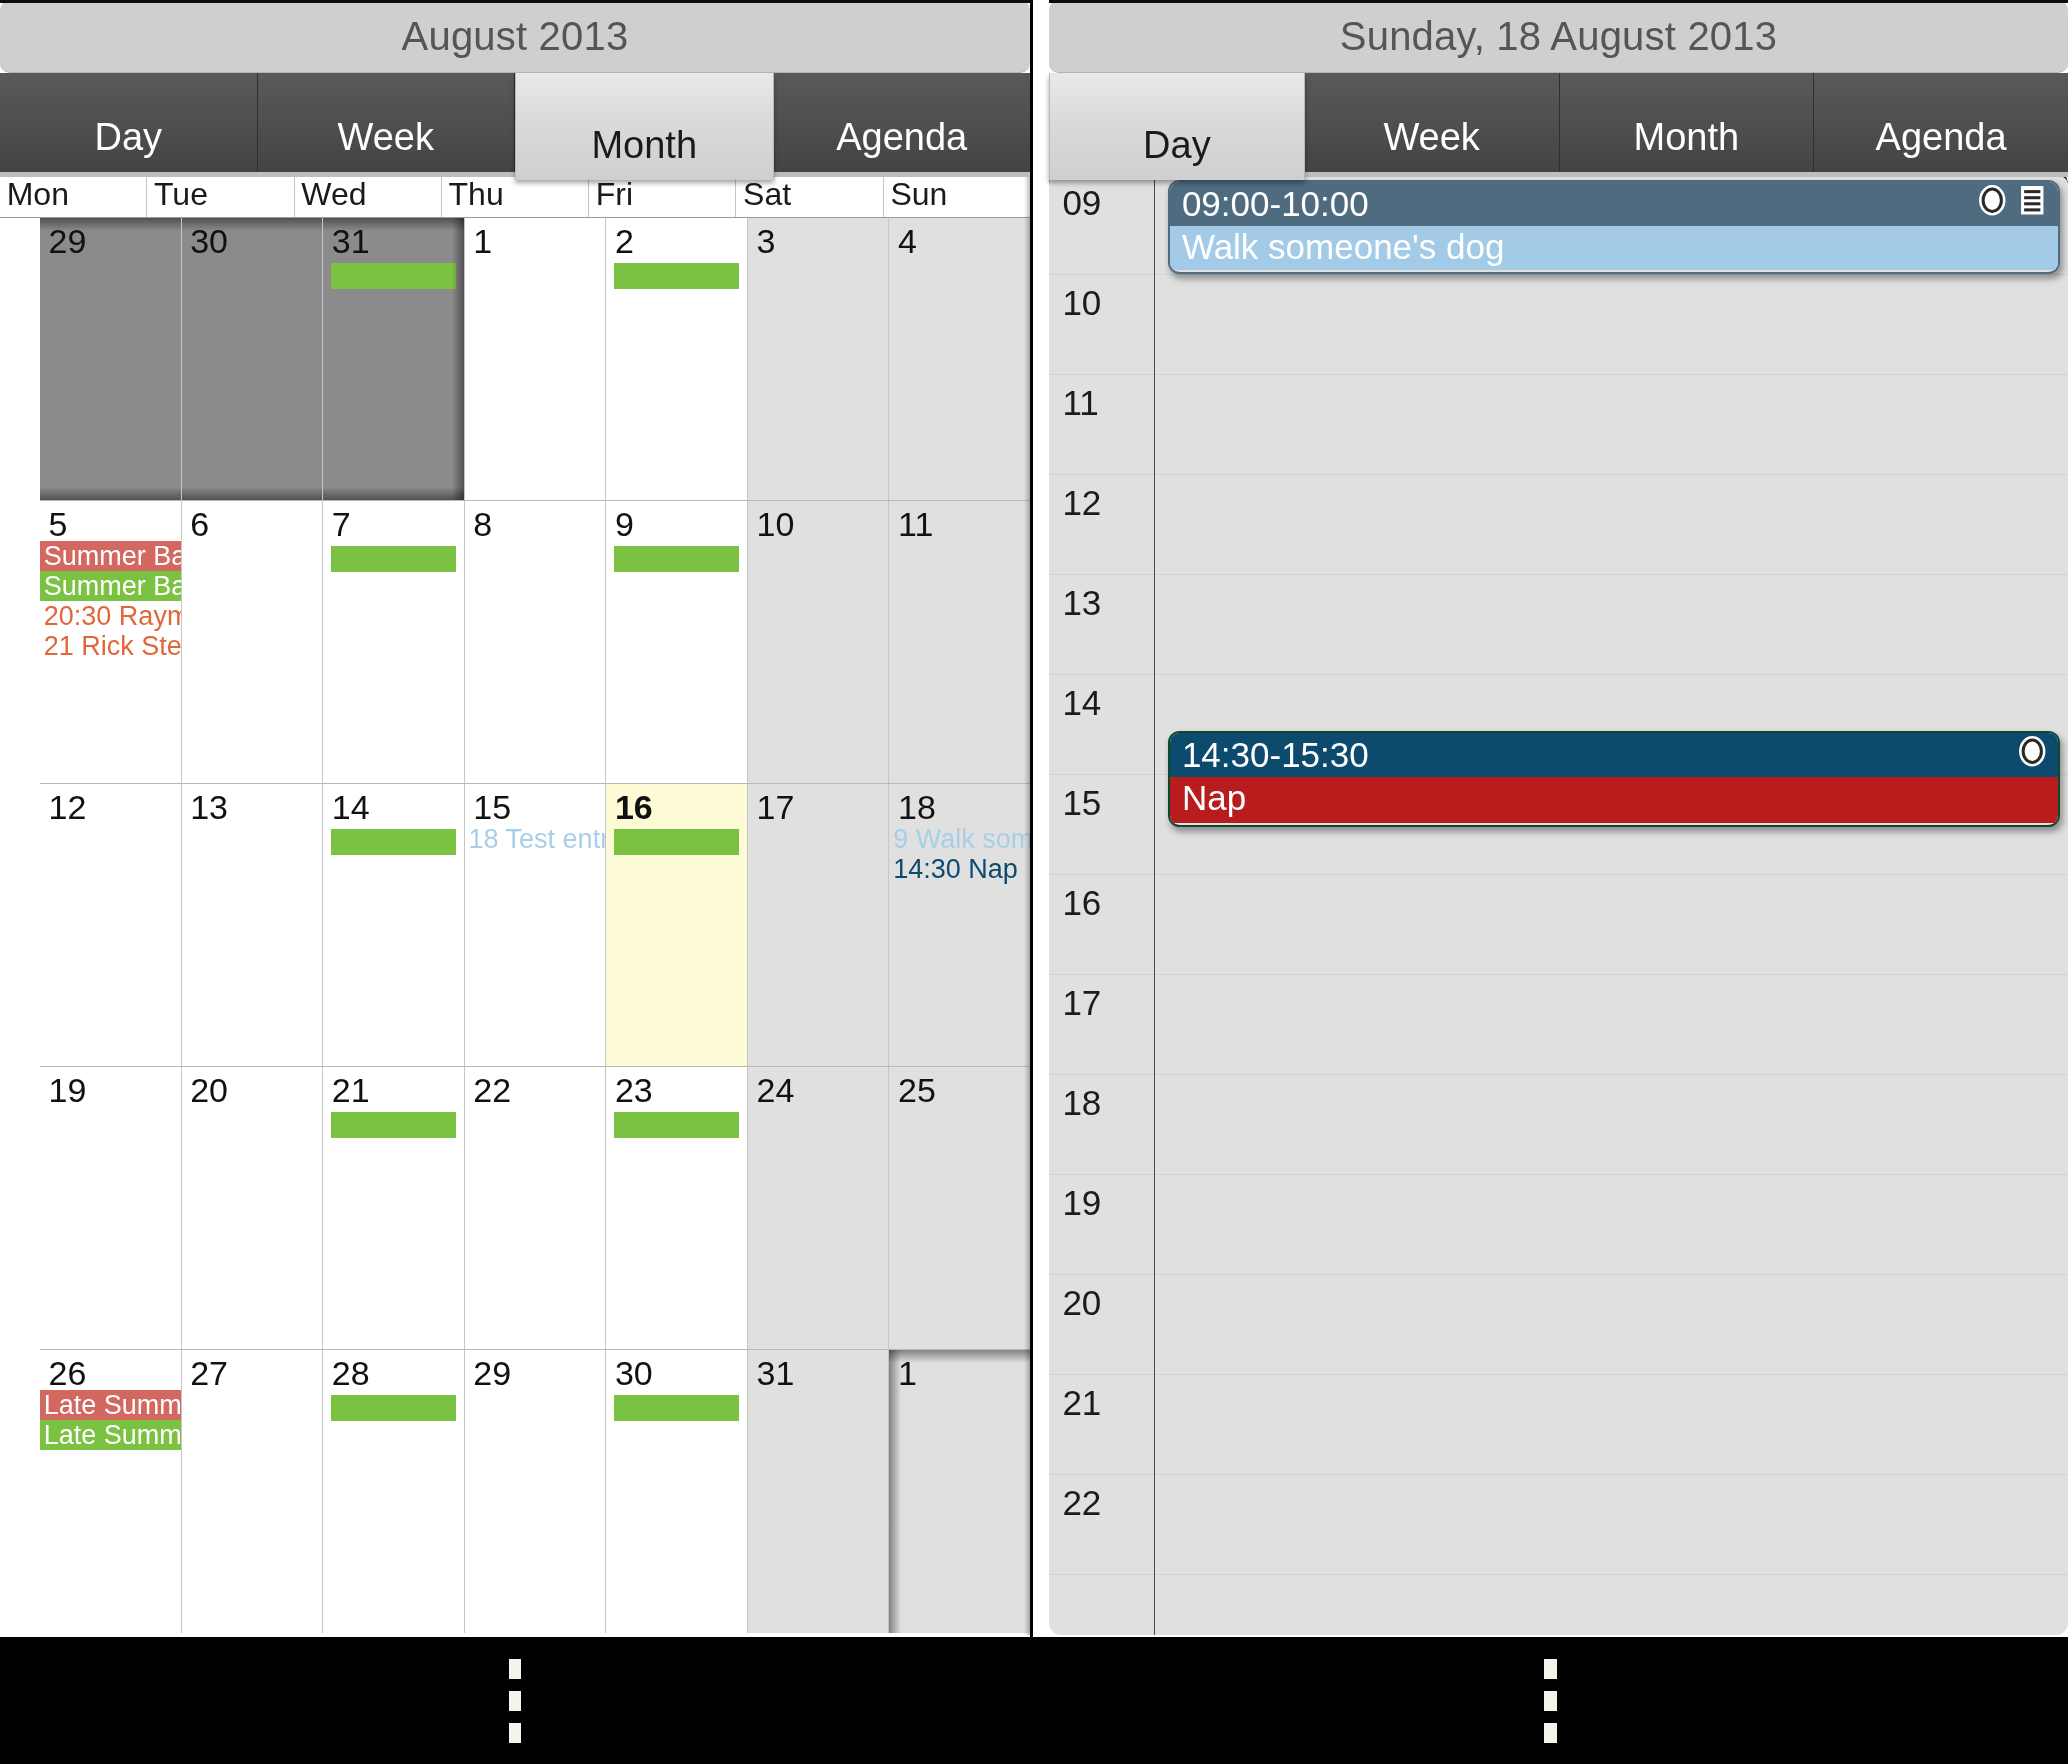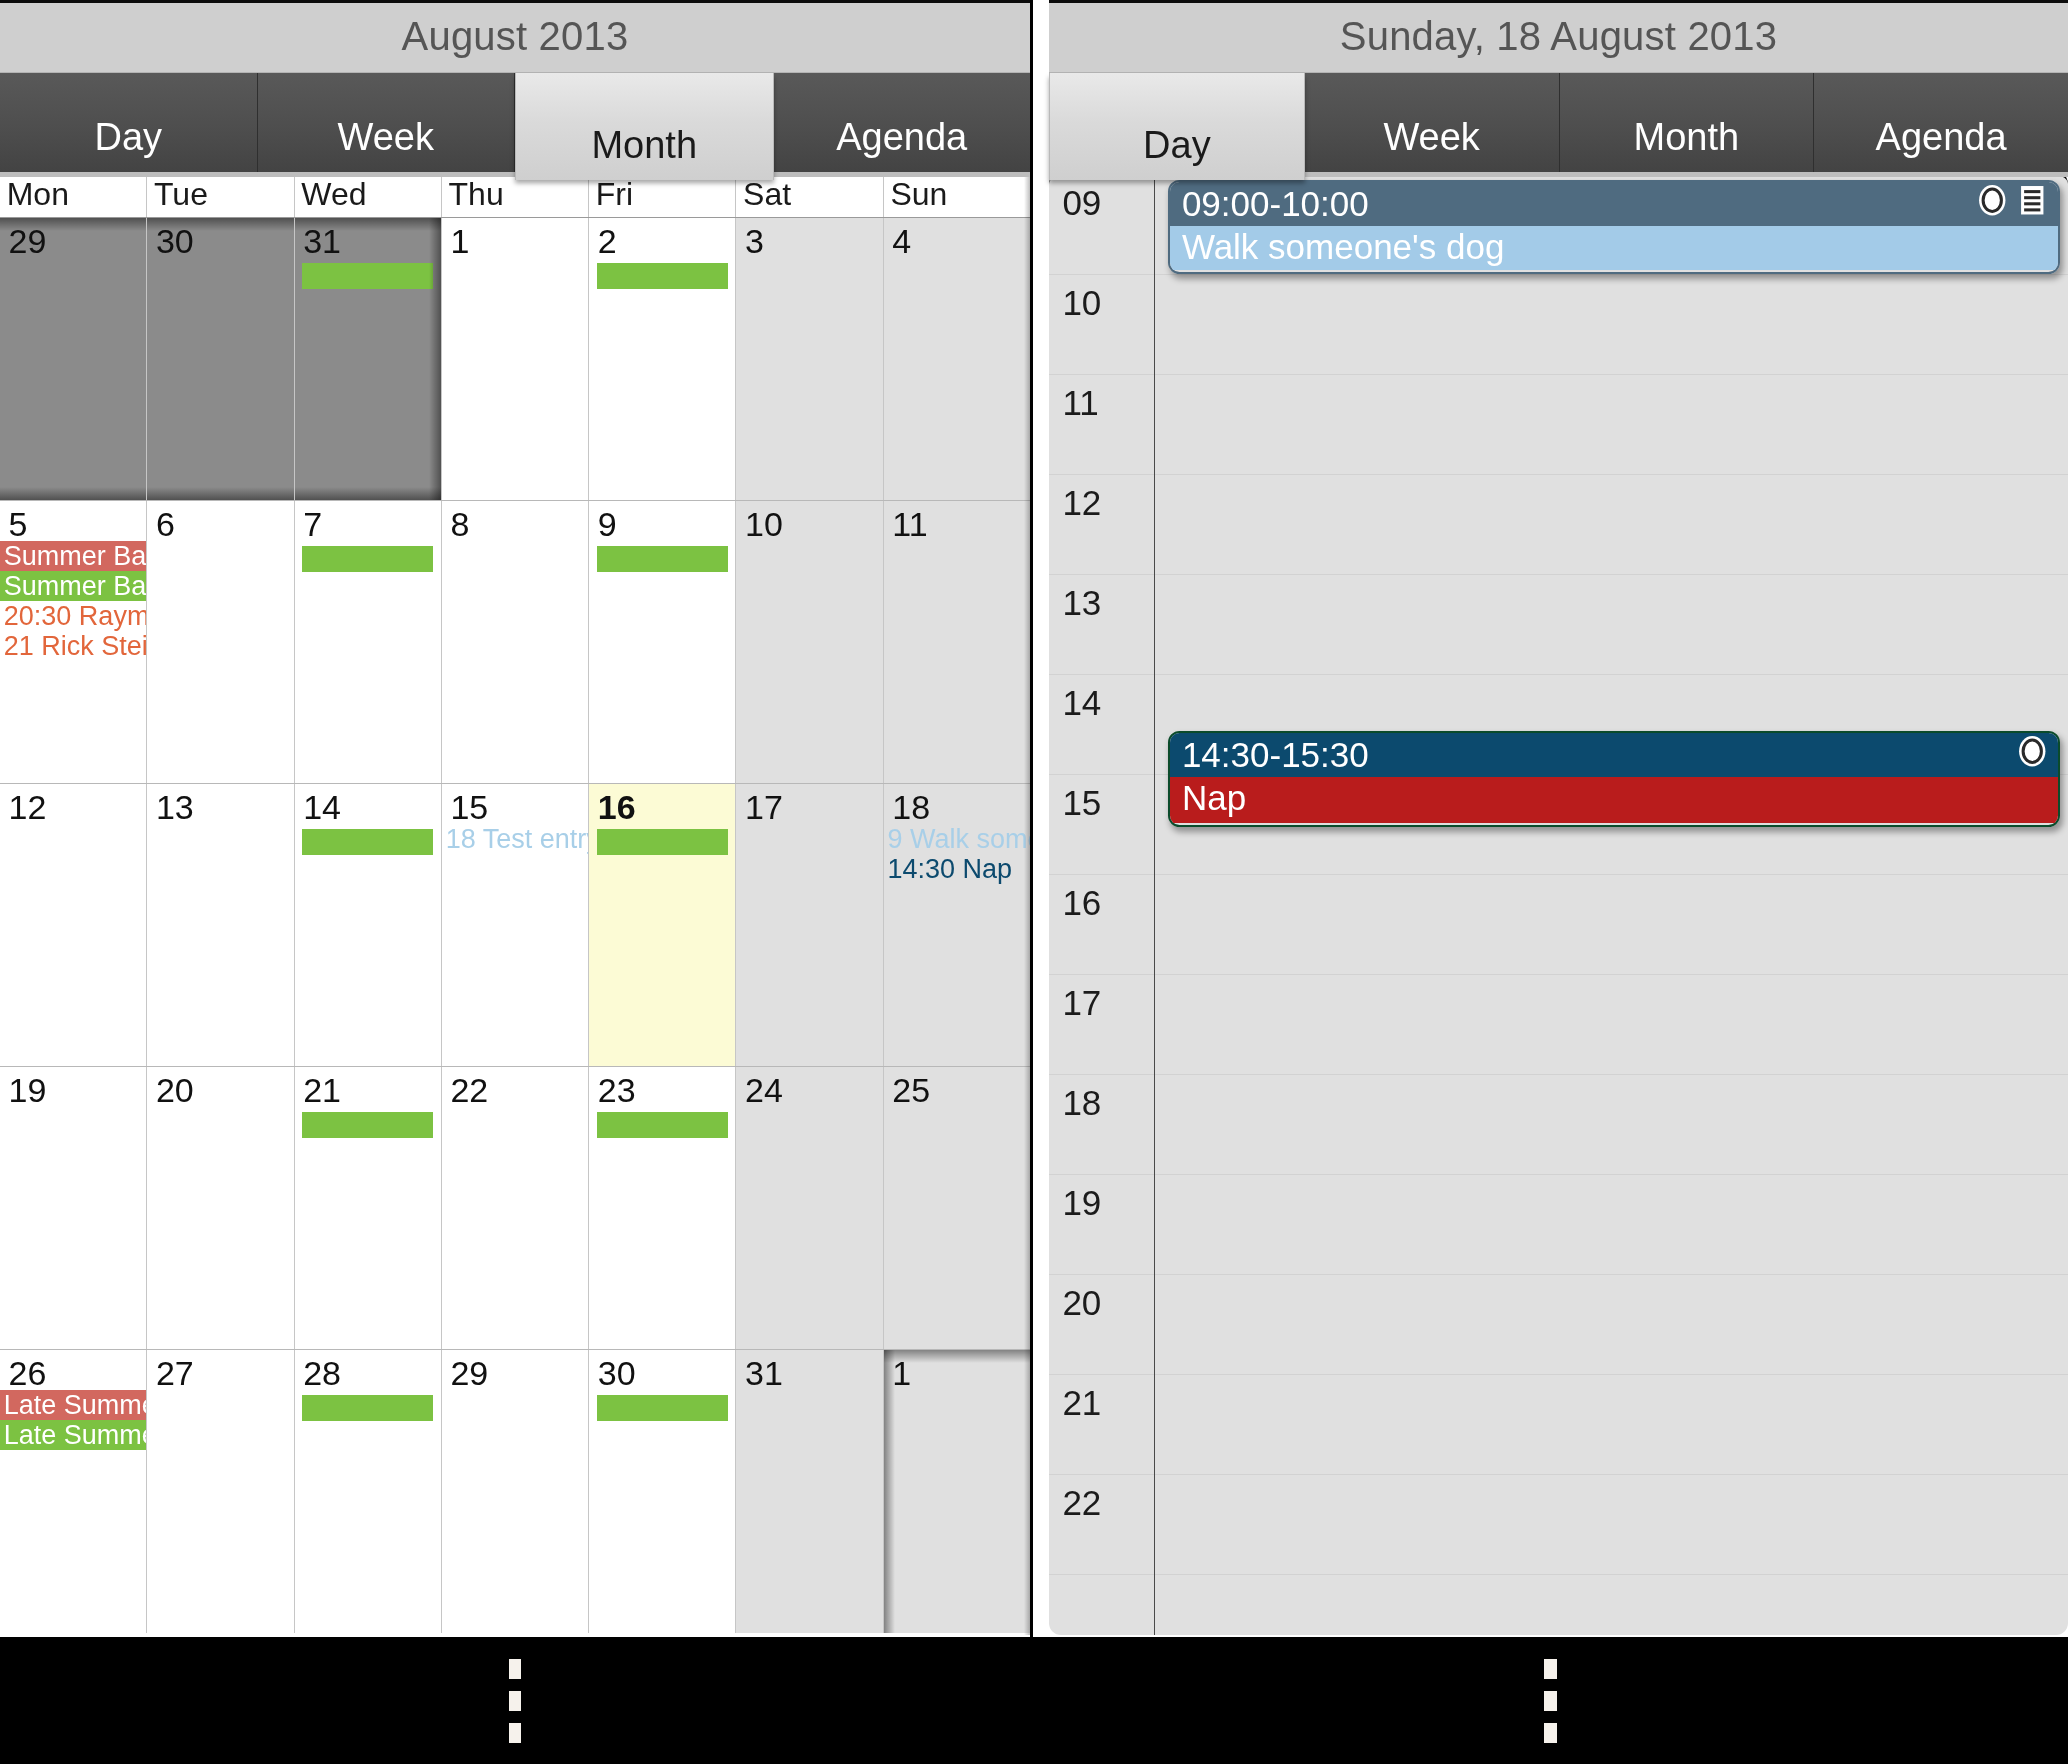--- a/index.html
+++ b/index.html
@@ -15,20 +15,21 @@
   .panel-left  { width: 1033px; border-right: 3.8px solid #000; }
   .panel-right { width: 1035px; padding-left: 16px; }
 
   
   .titlebar {
     height: 73px;
     background: #cfcfcf;
     border-bottom: 1px solid #b4b4b4;
     display: flex; align-items: center; justify-content: center;
     position: relative;
+    border-radius: 10px;
   }
   .titlebar .title {
     font-size: 40px; color: #555; font-weight: 400;
     letter-spacing: 0.2px;
   }
   .titlebar::before {
     content:""; position:absolute; top:0; left:0; right:0; height:2.9px;
     background:#0c0c0c;
   }
 
@@ -72,21 +73,21 @@
     display: flex; height: 46px; background: #fff;
     border-bottom: 1.9px solid #9a9a9a;
   }
   .dow {
     flex: 1 1 0; font-size: 32px; color: #1a1a1a;
     padding-left: 6.7px; line-height: 44px;
     border-right: 1px solid #c6c6c6;
   }
   .dow:last-child { border-right: none; }
 
-  .weeks { position: relative; }
+  .weeks { position: relative; margin-left: 40px; }
   .week-row { display: flex; height: 283px; border-bottom: 1px solid #b8b8b8; }
   .week-row:last-child { border-bottom: none; }
 
   .day-cell {
     flex: 1 1 0; position: relative;
     border-right: 1px solid #c6c6c6;
     background: #ffffff;
     overflow: hidden;
     padding: 0;
   }

